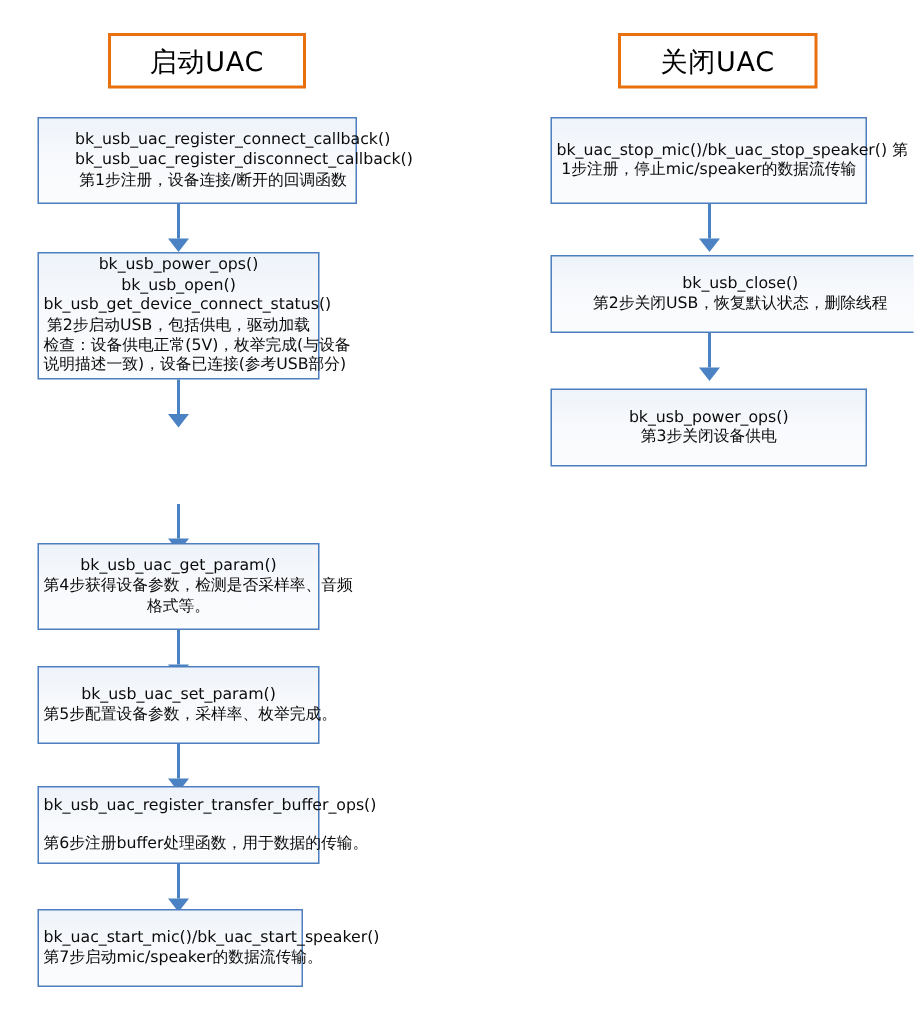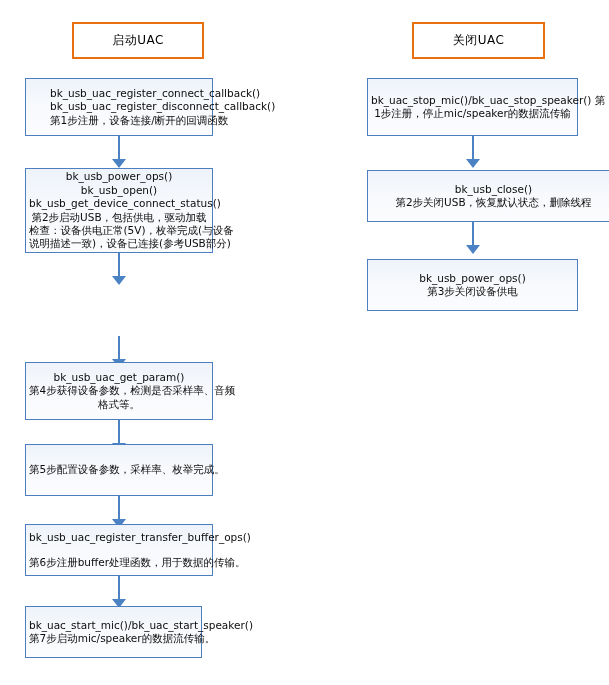--- a/index.html
+++ b/index.html
@@ -25,21 +25,21 @@
 
   
   .title-box {
     position: absolute;
     box-sizing: border-box;
     border: 2px solid #e8700f;
     background: #ffffff;
     display: flex;
     align-items: center;
     justify-content: center;
-    font-size: 12px;
+    font-size: 18px;
     color: #000000;
     letter-spacing: 0.5px;
   }
 
   
   .proc-box {
     position: absolute;
     box-sizing: border-box;
     border: 1px solid #4d7ebf;
     background: #f3f6fb;
@@ -84,21 +84,21 @@
 </style>
 </head>
 <body>
 
 <div id="canvas">
 
   <div class="title-box" style="left:72px; top:22px; width:132px; height:37px;">
     <span>启动UAC</span>
   </div>
 
-  <div class="proc-box" style="left:25px; top:78px; width:188px; height:58px;padding-left:24px;">
+  <div class="proc-box" style="left:25px; top:78px; width:213px; height:58px;padding-left:24px;">
     <span class="line">bk_usb_uac_register_connect_callback()</span>
     <span class="line">bk_usb_uac_register_disconnect_callback()</span>
     <span class="line">第1步注册，设备连接/断开的回调函数</span>
   </div>
 
   <div class="connector" style="left:112px; top:136px; height:32px;">
     <div class="stem" style="height:23px;"></div>
     <div class="head" style="top:23px;"></div>
   </div>
 
@@ -127,20 +127,21 @@
     <span class="line">第4步获得设备参数，检测是否采样率、音频</span>
     <span class="line">格式等。</span>
   </div>
 
   <div class="connector" style="left:112px; top:420px; height:32px;">
     <div class="stem" style="height:23px;"></div>
     <div class="head" style="top:23px;"></div>
   </div>
 
   <div class="proc-box" style="left:25px; top:444px; width:188px; height:52px;">
+    <span class="line">bk_usb_uac_set_param()</span>
     <span class="line">第5步配置设备参数，采样率、枚举完成。</span>
   </div>
 
   <div class="connector" style="left:112px; top:496px; height:32px;">
     <div class="stem" style="height:23px;"></div>
     <div class="head" style="top:23px;"></div>
   </div>
 
   <div class="proc-box" style="left:25px; top:524px; width:188px; height:52px;gap:12px;">
     <span class="line">bk_usb_uac_register_transfer_buffer_ops()</span>

